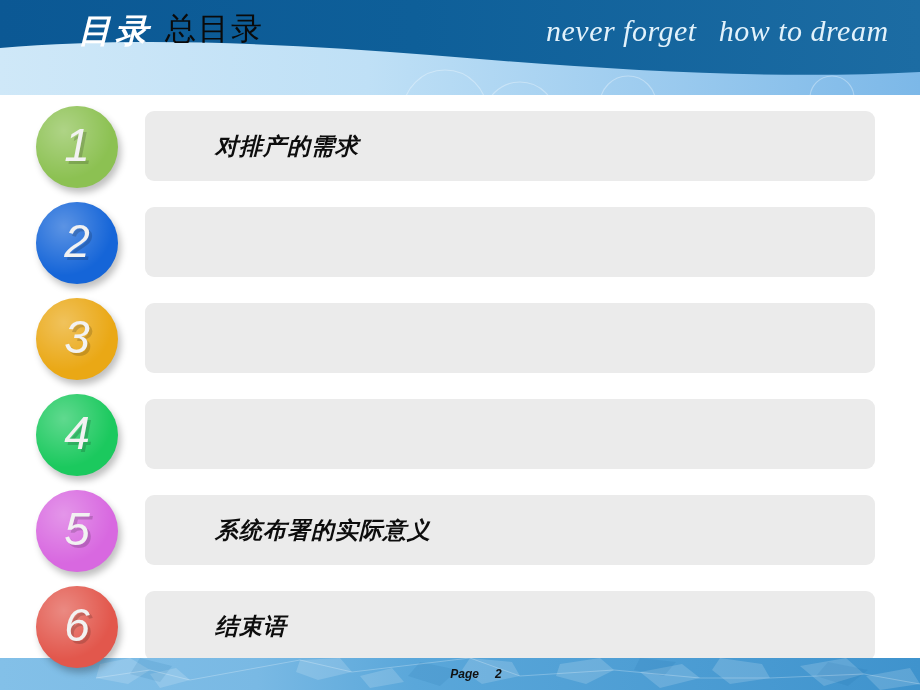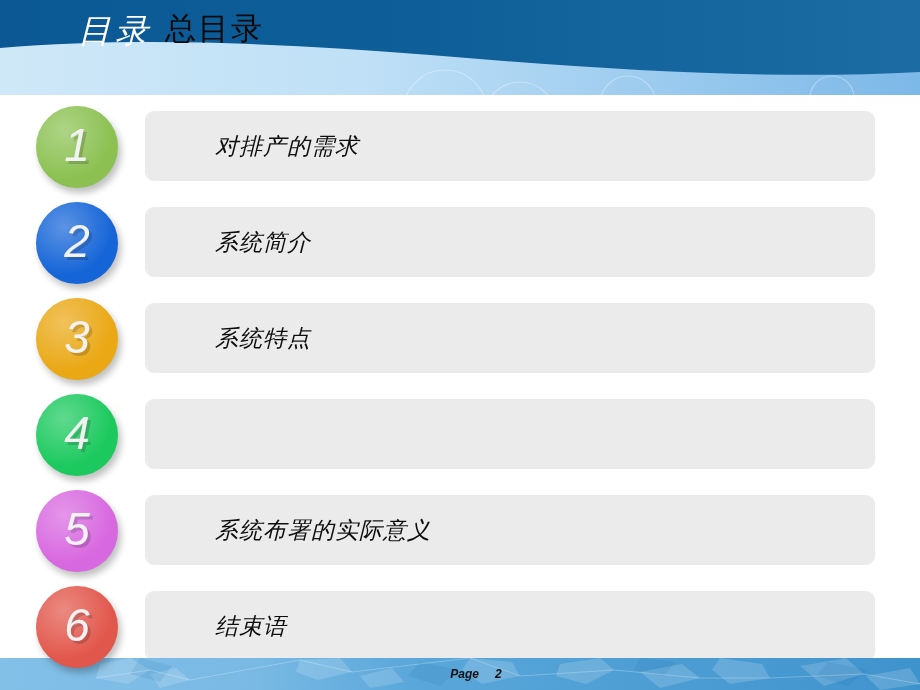--- a/index.html
+++ b/index.html
@@ -33,21 +33,21 @@
   .header-title {
     position: absolute;
     white-space: nowrap;
     line-height: 1;
   }
   #title-cn-white {
     left: 78px;
     top: 14px;
     font-size: 33px;
     font-style: italic;
-    font-weight: normal;
+    font-weight: bold;
     color: #ffffff;
     letter-spacing: 4px;
   }
   #title-cn-black {
     left: 165px;
     top: 13px;
     font-size: 31px;
     font-weight: normal;
     color: #0a0a0a;
     letter-spacing: 2px;
@@ -85,21 +85,21 @@
     height: 70px;
     background: #ebebeb;
     border-radius: 9px;
   }
   .row-label {
     position: absolute;
     left: 215px;
     top: 36px;
     font-size: 23px;
     font-style: italic;
-    font-weight: normal;
+    font-weight: bold;
     color: #0d0d0d;
     letter-spacing: 1px;
     white-space: nowrap;
   }
   .bullet {
     position: absolute;
     left: 36px;
     top: 11px;
     width: 82px;
     height: 82px;
@@ -199,49 +199,50 @@
         <path d="M0,0 L920,0 L920,72 C770,80 610,70 430,55 C290,44 140,36 0,48 Z" fill="url(#darkBand)"></path>
 
         <path d="M0,88 C160,84 420,88 640,92 C760,94 860,94 920,92 L920,95 L0,95 Z" fill="#ffffff" opacity="0.0"></path>
       </g>
     </svg>
 
     <div class="header-title" id="title-cn-white">目录</div>
 
     <div class="header-title" id="title-cn-black">总目录</div>
 
+    <div class="header-title" id="tagline">
+      <span>never forget</span><span class="gap"></span><span>how to dream</span>
+    </div>
   </div>
 
   <div id="rows">
 
     <div class="row" style="top:0px;">
       <div class="row-bar"></div>
       <div class="bullet" style="background:#8cc152;">
         <div class="bullet-inner"></div>
         <div class="bullet-num">1</div>
       </div>
       <div class="row-label">对排产的需求</div>
     </div>
 
     <div class="row" style="top:96px;">
       <div class="row-bar"></div>
       <div class="bullet" style="background:#1565d8;">
         <div class="bullet-inner"></div>
         <div class="bullet-num">2</div>
       </div>
-      <div class="row-label">系统简介</div>
     </div>
 
     <div class="row" style="top:192px;">
       <div class="row-bar"></div>
       <div class="bullet" style="background:#eaa815;">
         <div class="bullet-inner"></div>
         <div class="bullet-num">3</div>
       </div>
-      <div class="row-label">系统特点</div>
     </div>
 
     <div class="row" style="top:288px;">
       <div class="row-bar"></div>
       <div class="bullet" style="background:#1bc95e;">
         <div class="bullet-inner"></div>
         <div class="bullet-num">4</div>
       </div>
     </div>
 

